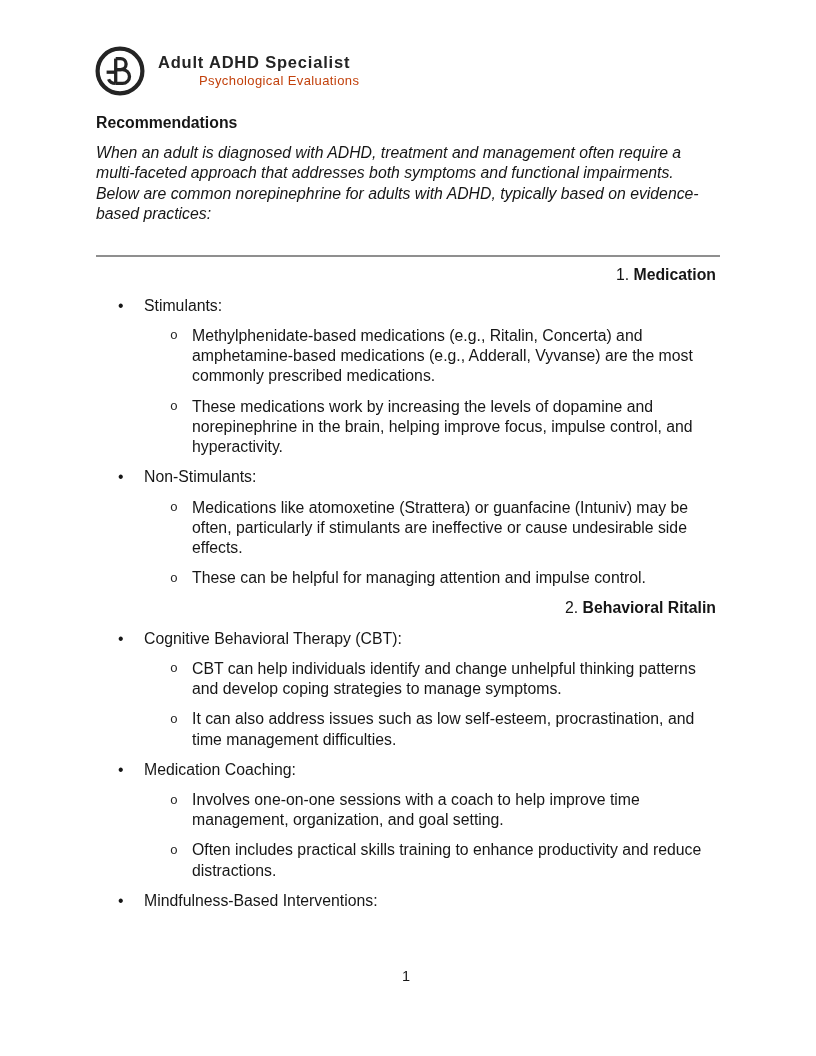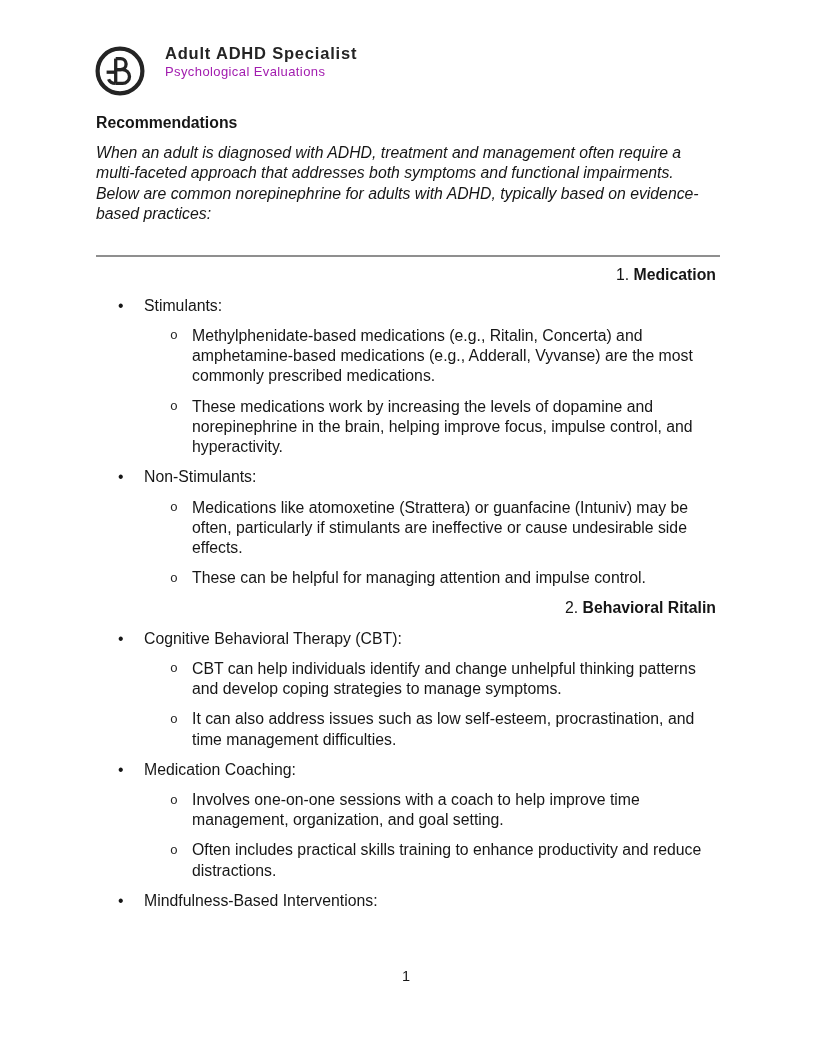--- a/index.html
+++ b/index.html
@@ -6,30 +6,30 @@
   .page{
     position:relative;
     width:816px;height:1056px;
     background:#ffffff;
     font-family:"Liberation Sans","DejaVu Sans",sans-serif;
     color:#161616;
     overflow:hidden;
     margin:0 auto;
   }
   
-  .logo{position:absolute;left:94px;top:45px;display:flex;align-items:flex-start;gap:19px;}
+  .logo{position:absolute;left:94px;top:45px;display:flex;align-items:center;gap:12px;}
   .logo-mark{flex:0 0 auto;display:block;}
   .logo-text{display:flex;flex-direction:column;}
   .logo-title{
     font-size:16.5px;font-weight:700;letter-spacing:0.8px;
     color:#242424;line-height:17px;
   }
   .logo-subtitle{
     font-size:13px;font-weight:400;letter-spacing:0.4px;
-    color:#a21caf;line-height:15px;margin-top:2px;
+    color:#c2410c;line-height:15px;margin-top:2px;margin-left:41px;
   }
   
   .doc-body{
     position:absolute;left:96px;top:113px;width:620px;
     font-size:15.8px;line-height:20.3px;
   }
   .doc-body p{margin:0 0 9.9px 0;}
   .doc-heading{font-weight:700;margin:0 0 10px 0;}
   .doc-intro{font-style:italic;margin:0 !important;}
   hr.section-divider{

